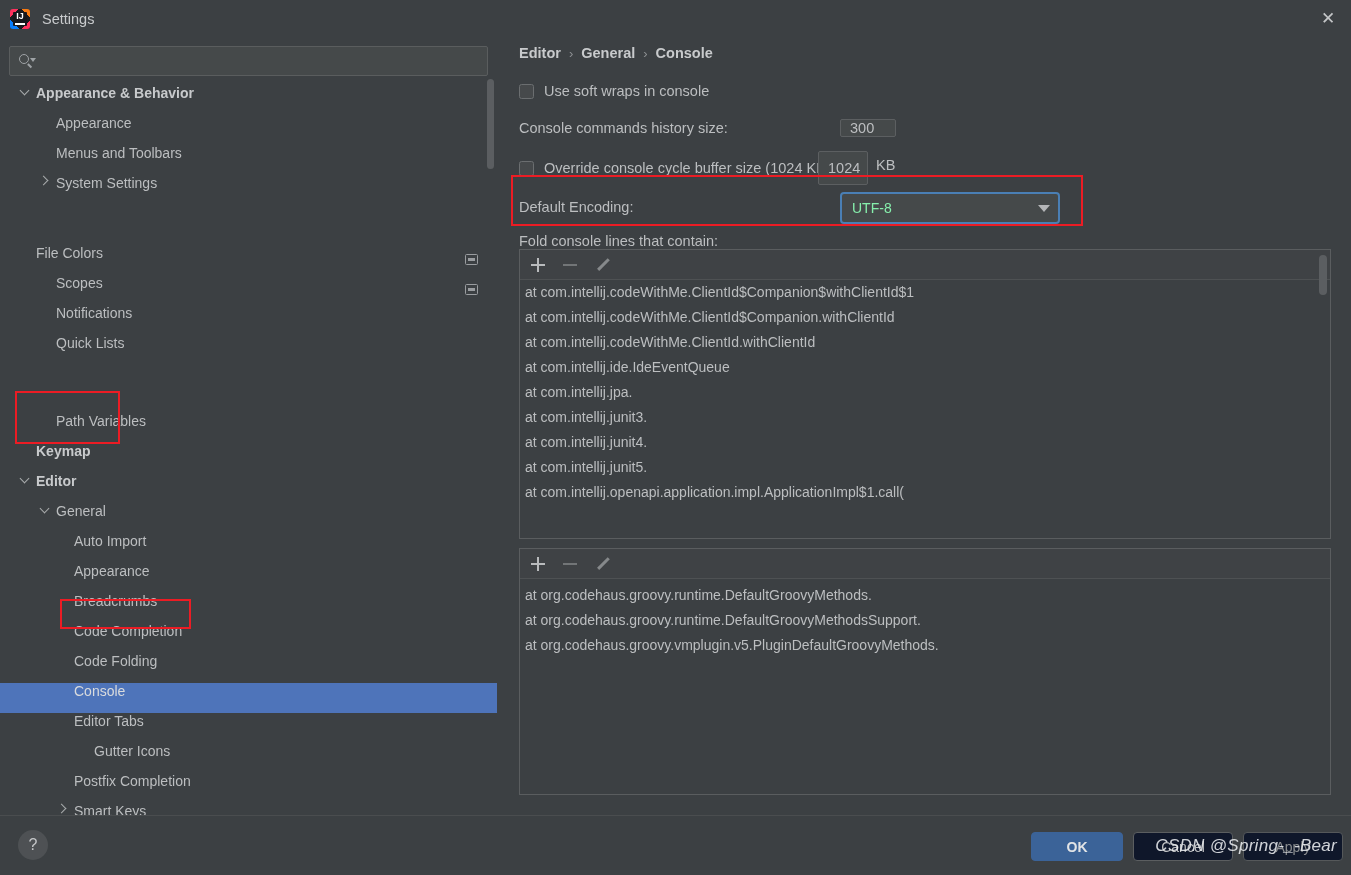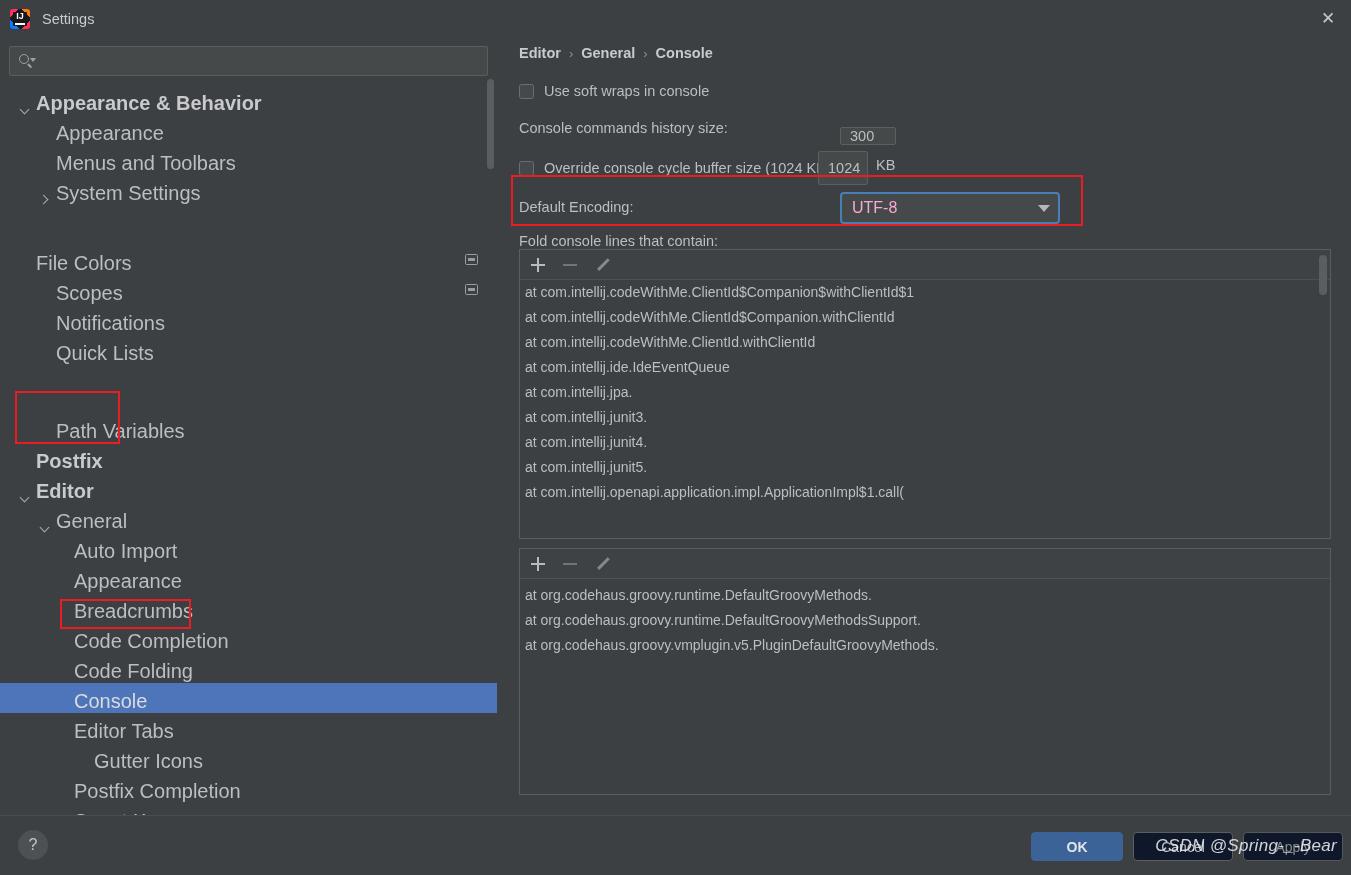--- a/index.html
+++ b/index.html
@@ -81,22 +81,22 @@
     border-top: 4px solid #9fa3a6;
   }
   .search-input {
     flex: 1; background: transparent; border: none; outline: none;
     color: #c0c2c4; font-size: 13.5px; font-family: "Liberation Sans", sans-serif;
     margin-left: 4px;
   }
 
   .tree { position: absolute; left: 0; top: 48px; right: 0; bottom: 0; }
   .tree-row {
-    position: relative; height: 30px; display: flex; align-items: flex-end;
-    font-size: 20px; color: #bcbec0; white-space: nowrap;
+    position: relative; height: 30px; display: flex; align-items: flex-start;
+    font-size: 14px; color: #bcbec0; white-space: nowrap;
   }
   .tree-row.bold { font-weight: bold; color: #c8cacc; }
   .tree-row.selected { background: #4e74ba; }
   .tree-row.selected .tree-label { color: #d9dbdd; }
   .chev {
     width: 11px; height: 11px; position: relative; flex: 0 0 auto;
     margin-right: 5px;
   }
   .chev::after {
     content: ""; position: absolute; left: 1px; top: 2px;
@@ -144,41 +144,41 @@
   .row-hist {
     position: absolute; left: 22px; top: 78px; width: 810px; height: 30px;
   }
   .row-hist .lbl { position: absolute; left: 0; top: 5px; font-size: 14.5px; color: #bcbec0; }
   .numfield {
     position: absolute; background: #45494a; border: 1px solid #5c5f61;
     border-radius: 2px; color: #bcbec0; font-size: 14.5px;
     display: flex; align-items: center; padding-left: 9px;
     font-family: "Liberation Sans", sans-serif;
   }
-  #hist-field { left: 321px; top: 12px; width: 56px; height: 18px; }
+  #hist-field { left: 321px; top: 4px; width: 56px; height: 18px; }
 
   .row-override {
     position: absolute; left: 22px; top: 116px; width: 810px; height: 30px;
     display: flex; align-items: center;
   }
   #buf-field { left: 321px; top: 114px; width: 50px; height: 34px; }
   .kb-label {
     position: absolute; left: 379px; top: 120px; font-size: 14.5px; color: #bcbec0;
   }
 
   .row-enc {
     position: absolute; left: 22px; top: 155px; width: 810px; height: 32px;
   }
   .row-enc .lbl { position: absolute; left: 0; top: 7px; font-size: 14.5px; color: #bcbec0; }
   .combo {
     position: absolute; left: 321px; top: 0; width: 220px; height: 32px;
     background: #45494a; border: 2px solid #4a7fb5; border-radius: 4px;
     display: flex; align-items: center; padding: 0 8px 0 10px;
   }
-  .combo .val { flex: 1; font-size: 16px; color: #f9a8d4; }
+  .combo .val { flex: 1; font-size: 14px; color: #86efac; }
   .combo .arrow {
     width: 0; height: 0;
     border-left: 6px solid transparent; border-right: 6px solid transparent;
     border-top: 7px solid #b4b6b8;
   }
 
   .section-label {
     position: absolute; font-size: 14.5px; color: #bcbec0;
   }
 
@@ -316,21 +316,21 @@
         <div class="tree-row" style="padding-left: 40px;">
           <span class="chev none"></span>
           <span class="tree-label">Quick Lists</span>
         </div>
         <div class="tree-row" style="padding-left: 40px; margin-top: 48px;">
           <span class="chev none"></span>
           <span class="tree-label">Path Variables</span>
         </div>
         <div class="tree-row bold" style="padding-left: 20px;">
           <span class="chev none"></span>
-          <span class="tree-label">Postfix</span>
+          <span class="tree-label">Keymap</span>
         </div>
         <div class="tree-row bold" style="padding-left: 20px;">
           <span class="chev down"></span>
           <span class="tree-label">Editor</span>
         </div>
         <div class="tree-row" style="padding-left: 40px;">
           <span class="chev down"></span>
           <span class="tree-label">General</span>
         </div>
         <div class="tree-row" style="padding-left: 58px;">

